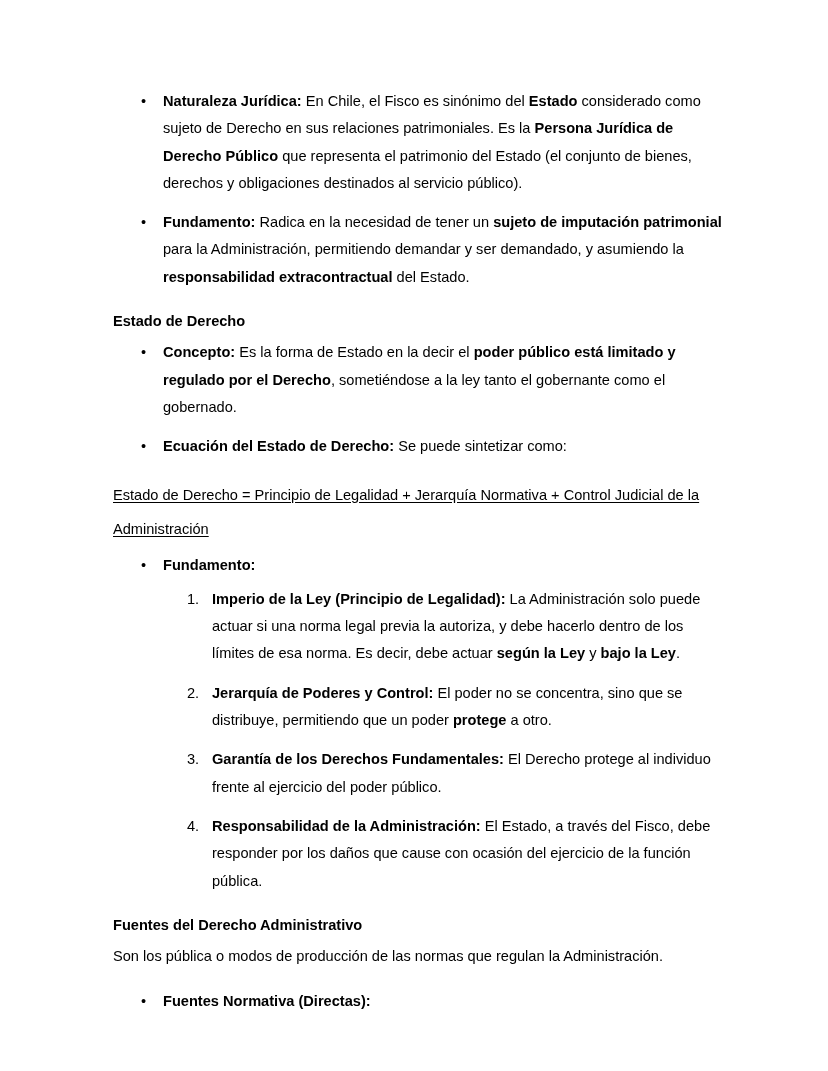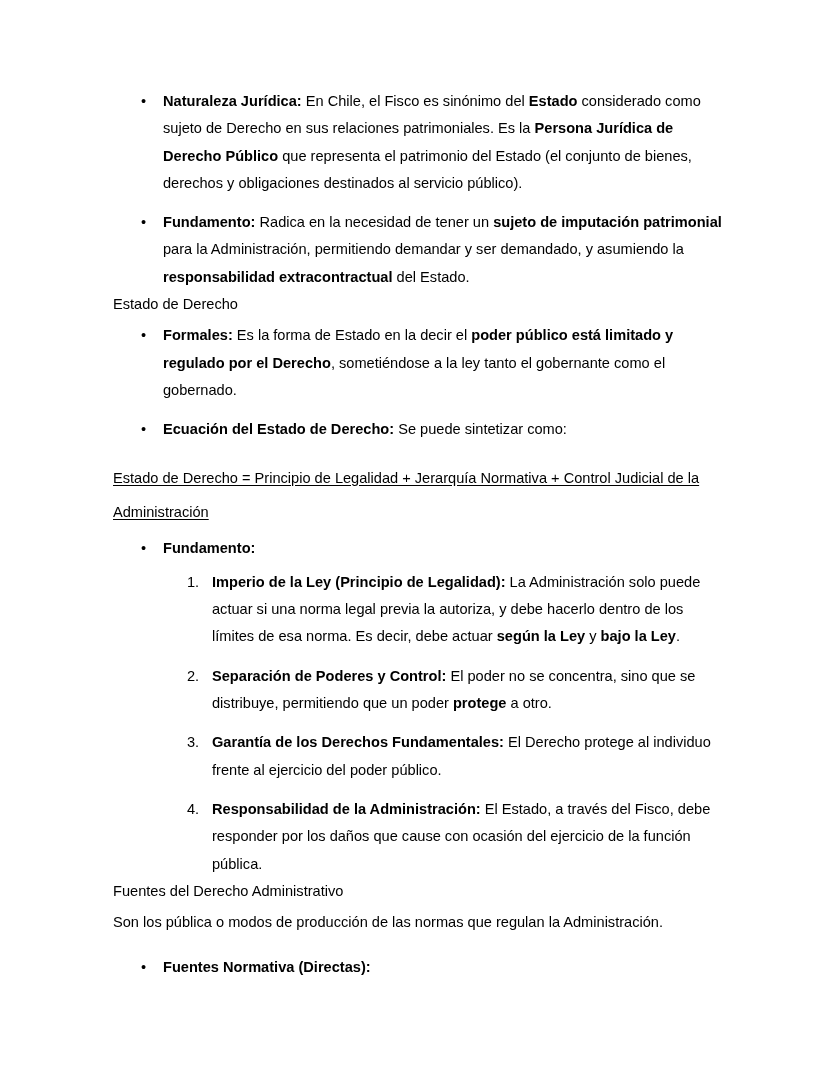--- a/index.html
+++ b/index.html
@@ -28,22 +28,23 @@
   }
   .body-text {
     font-size: 14.6px;
     line-height: 27.3px;
     color: #000000;
     text-align: left;
   }
   .heading {
     font-size: 14.6px;
     line-height: 27.3px;
-    font-weight: normal;
+    font-weight: bold;
     color: #000000;
+    margin-top: 17px;
     margin-bottom: 4px;
   }
   .equation {
     font-size: 14.6px;
     line-height: 34px;
     text-decoration: underline;
     text-underline-offset: 2px;
     margin-top: 17px;
     margin-bottom: 6px;
   }
@@ -117,21 +118,21 @@
         <span class="bullet-marker">•</span>
         <span><span class="b">Fundamento:</span><span> Radica en la necesidad de tener un </span><span class="b">sujeto de imputación patrimonial</span><span> para la Administración, permitiendo demandar y ser demandado, y asumiendo la </span><span class="b">responsabilidad extracontractual</span><span> del Estado.</span></span>
       </li>
     </ul>
 
     <p class="heading">Estado de Derecho</p>
 
     <ul class="bullets body-text">
       <li>
         <span class="bullet-marker">•</span>
-        <span><span class="b">Formales:</span><span> Es la forma de Estado en la decir el </span><span class="b">poder público está limitado y regulado por el Derecho</span><span>, sometiéndose a la ley tanto el gobernante como el gobernado.</span></span>
+        <span><span class="b">Concepto:</span><span> Es la forma de Estado en la decir el </span><span class="b">poder público está limitado y regulado por el Derecho</span><span>, sometiéndose a la ley tanto el gobernante como el gobernado.</span></span>
       </li>
       <li>
         <span class="bullet-marker">•</span>
         <span><span class="b">Ecuación del Estado de Derecho:</span><span> Se puede sintetizar como:</span></span>
       </li>
     </ul>
 
     <p class="equation">Estado de Derecho = Principio de Legalidad + Jerarquía Normativa + Control Judicial de la Administración</p>
 
     <ul class="bullets body-text nested-block">
@@ -141,21 +142,21 @@
       </li>
     </ul>
 
     <ol class="numbers body-text">
       <li>
         <span class="num-marker">1.</span>
         <span><span class="b">Imperio de la Ley (Principio de Legalidad):</span><span> La Administración solo puede actuar si una norma legal previa la autoriza, y debe hacerlo dentro de los límites de esa norma. Es decir, debe actuar </span><span class="b">según la Ley</span><span> y </span><span class="b">bajo la Ley</span><span>.</span></span>
       </li>
       <li>
         <span class="num-marker">2.</span>
-        <span><span class="b">Separación de Poderes y Control:</span><span> El poder no se concentra, sino que se distribuye, permitiendo que un poder </span><span class="b">protege</span><span> a otro.</span></span>
+        <span><span class="b">Jerarquía de Poderes y Control:</span><span> El poder no se concentra, sino que se distribuye, permitiendo que un poder </span><span class="b">protege</span><span> a otro.</span></span>
       </li>
       <li>
         <span class="num-marker">3.</span>
         <span><span class="b">Garantía de los Derechos Fundamentales:</span><span> El Derecho protege al individuo frente al ejercicio del poder público.</span></span>
       </li>
       <li>
         <span class="num-marker">4.</span>
         <span><span class="b">Responsabilidad de la Administración:</span><span> El Estado, a través del Fisco, debe responder por los daños que cause con ocasión del ejercicio de la función pública.</span></span>
       </li>
     </ol>

